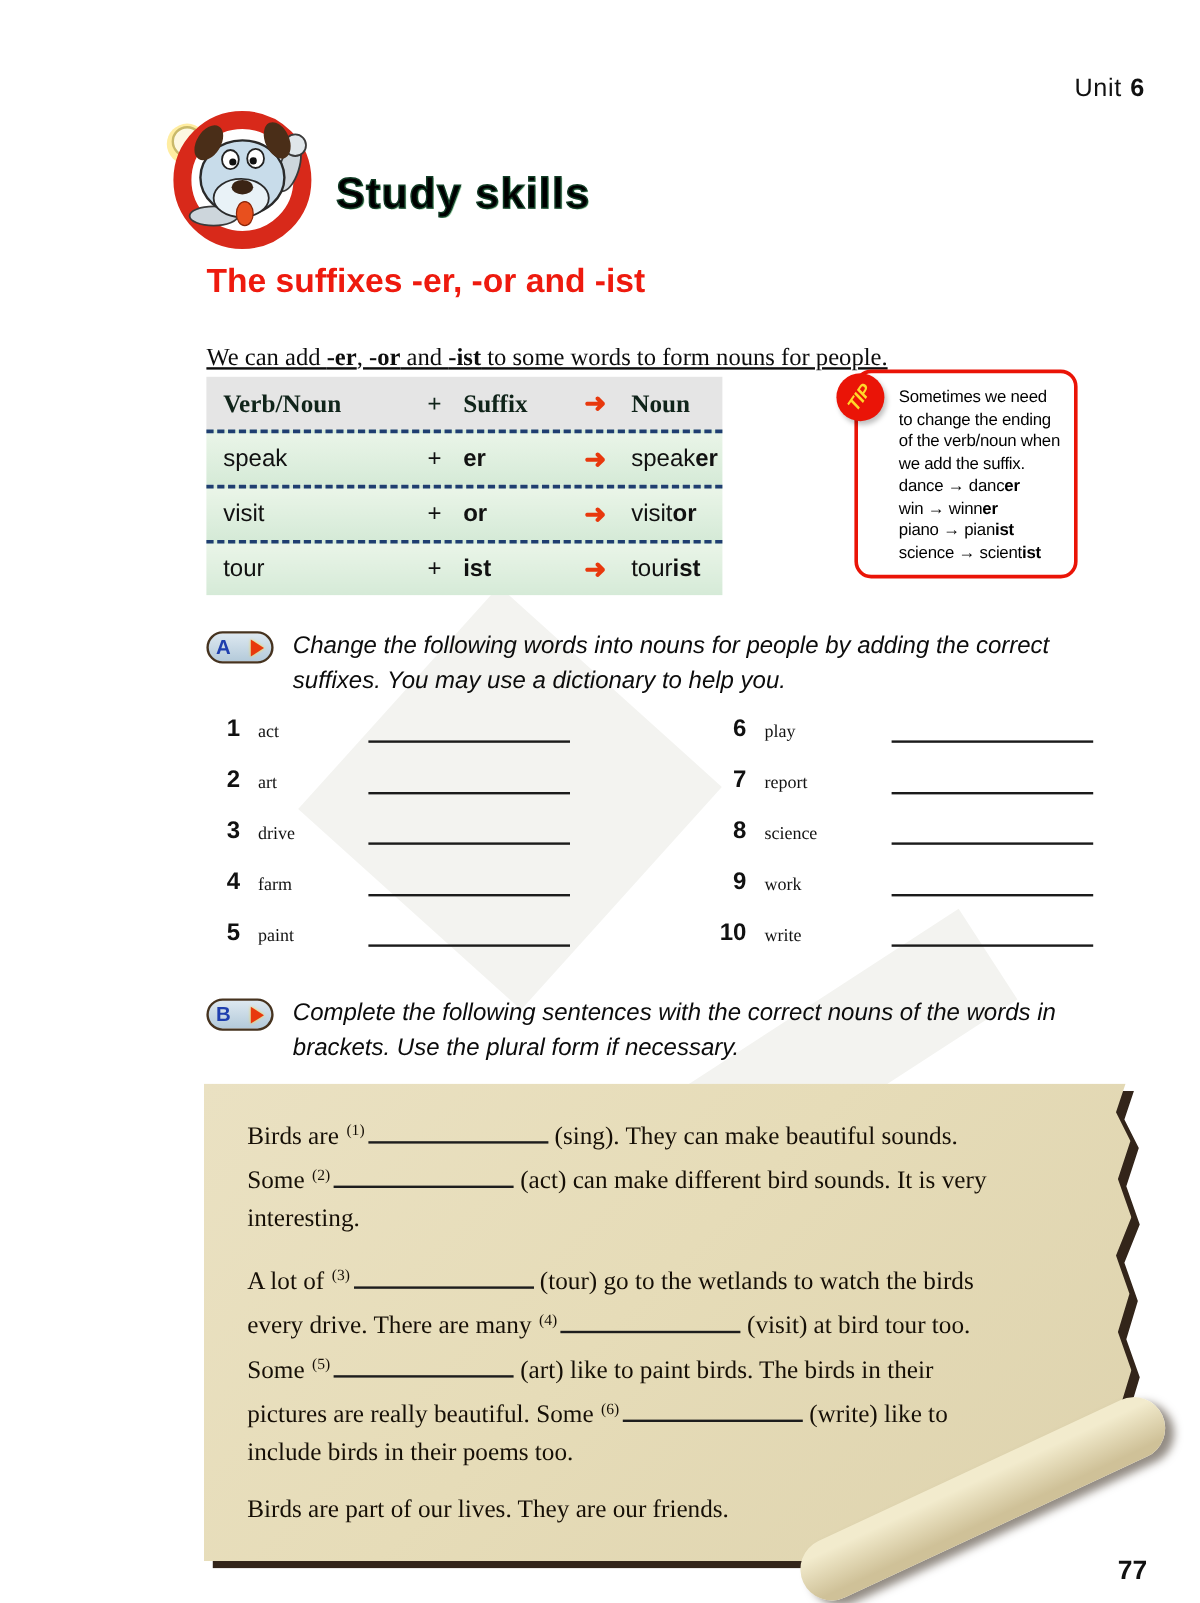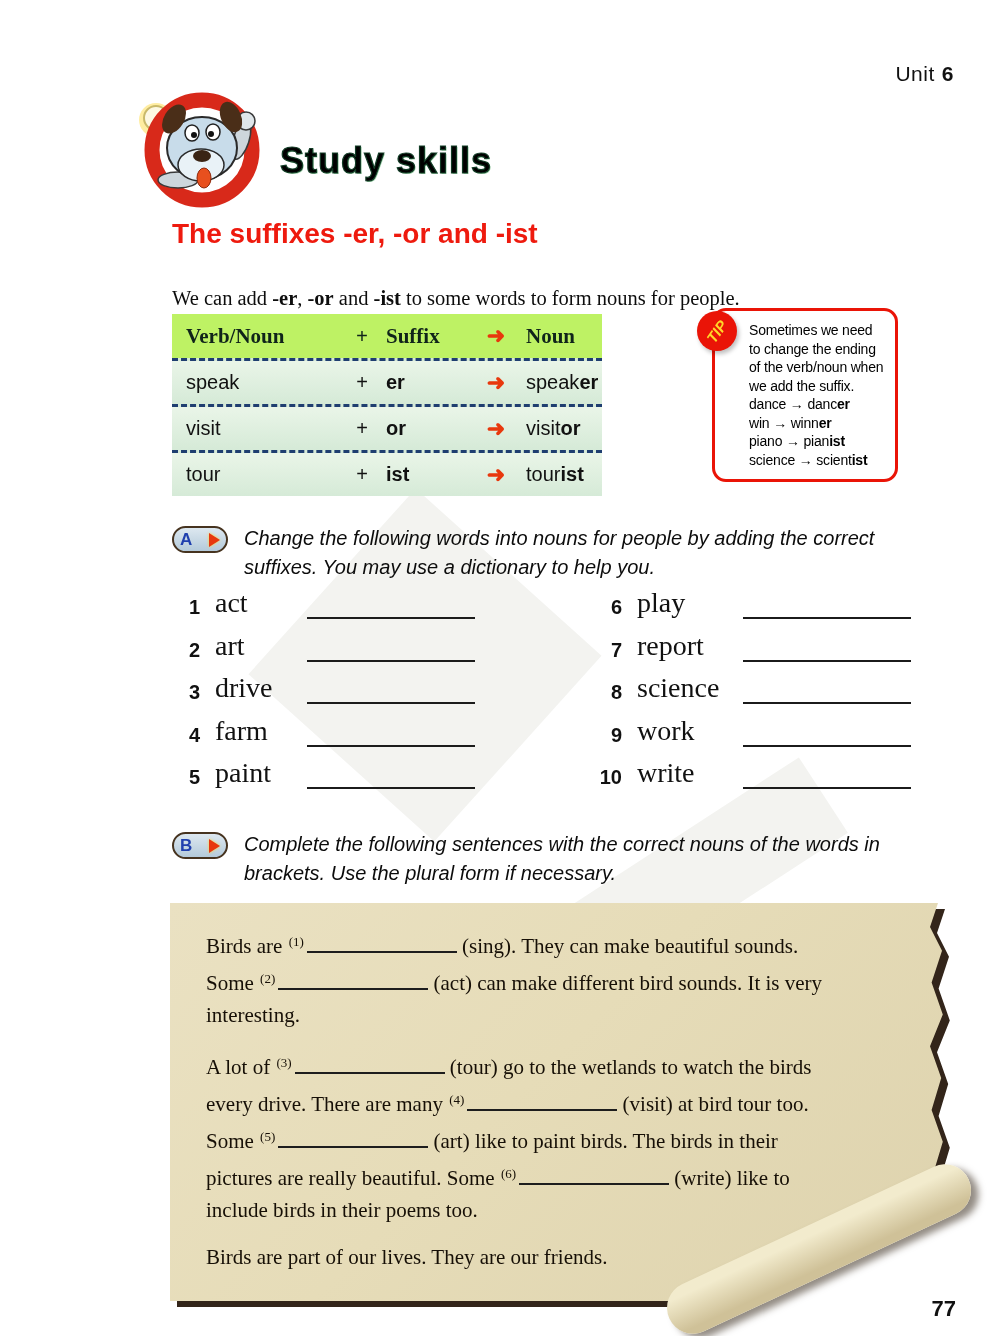--- a/index.html
+++ b/index.html
@@ -1,18 +1,18 @@
 <!DOCTYPE html>
 <html><head>
 <meta charset="utf-8">
 <style>
   html,body{margin:0;padding:0;background:#ffffff;}
   .canvas{position:relative;width:1000px;height:1336px;background:#ffffff;overflow:hidden;
           font-family:"Liberation Sans",sans-serif;color:#111;}
-  .serif{font-family:"Liberation Serif","DejaVu Serif",serif;}
+  .serif{font-family:"Liberation Serif","DejaVu Serif",serif;text-decoration:underline;}
 
   
   .wm{position:absolute;z-index:0;background:#f3f3f0;}
   .wm1{left:300px;top:540px;width:250px;height:250px;transform:rotate(42deg);}
   .wm2{left:520px;top:840px;width:330px;height:90px;transform:rotate(-33deg);}
   .wm3{left:260px;top:1020px;width:300px;height:240px;clip-path:polygon(0 100%,50% 0,100% 100%);}
   .z{position:relative;z-index:1;}
 
   
   .unit-tag{position:absolute;top:62px;right:46px;font-size:21px;letter-spacing:.5px;}
@@ -25,21 +25,21 @@
               text-shadow:1px 1px 0 #9fd3ab;}
 
   
   .heading{position:absolute;left:172px;top:218px;font-size:28px;font-weight:bold;color:#ee1a0e;}
   .heading .it{}
 
   .intro{position:absolute;left:172px;top:266px;font-size:20.5px;color:#0d0d0d;}
 
   
   .rule-table{position:absolute;left:172px;top:314px;width:430px;}
-  .t-head{display:flex;align-items:center;background:#bef264;height:44px;
+  .t-head{display:flex;align-items:center;background:#e5e5e5;height:44px;
           font-family:"Liberation Serif",serif;font-weight:bold;font-size:21px;color:#10241a;}
   .t-row{display:flex;align-items:center;height:43px;font-size:20px;
          background:linear-gradient(#eaf5e8,#d5ead7);border-top:3px dashed #1f3e70;}
   .c-word{width:158px;padding-left:14px;}
   .c-plus{width:36px;text-align:center;}
   .c-suffix{width:84px;padding-left:6px;}
   .c-arrow{width:52px;text-align:center;color:#e8380d;font-weight:bold;font-size:22px;}
   .c-noun{flex:1;padding-left:4px;}
   .t-row .c-suffix{font-weight:bold;}
   .bold{font-weight:bold;}
@@ -65,21 +65,21 @@
   .badge-letter{color:#1f3fae;font-weight:bold;font-size:17px;font-style:normal;}
   .badge-play{width:0;height:0;border-left:11px solid #e8380d;border-top:7px solid transparent;
          border-bottom:7px solid transparent;filter:drop-shadow(0 0 1.5px #ffd83a);}
 
   
   .ex-col{position:absolute;}
   .ex-colL{left:170px;top:592px;}
   .ex-colR{left:592px;top:592px;}
   .ex-row{display:flex;align-items:flex-end;height:27px;margin-bottom:15.5px;}
   .ex-num{width:30px;font-weight:bold;font-size:20px;text-align:right;margin-right:15px;}
-  .ex-word{font-family:"Liberation Serif",serif;font-size:28px;width:92px;}
+  .ex-word{font-family:"Liberation Serif",serif;font-size:15px;width:92px;}
   .ex-colR .ex-word{width:106px;}
   .ex-blank{width:168px;border-bottom:2px solid #1b1b1b;height:22px;}
 
   
   .parch-wrap{position:absolute;left:170px;top:903px;width:800px;height:398px;}
   .parch-shadow{position:absolute;left:7px;top:6px;width:100%;height:100%;background:#33251a;
       clip-path:polygon(0 0,96% 0,95% 6%,96.5% 12%,95.2% 20%,96.6% 28%,95% 36%,96.4% 44%,95.2% 52%,96.6% 60%,95.4% 68%,96.6% 76%,95% 84%,96% 92%,94% 100%,0 100%);}
   .parch{position:absolute;left:0;top:0;width:100%;height:100%;
       background:linear-gradient(135deg,#eae1c2 0%,#e6dcb8 45%,#ddd2ad 100%);
       clip-path:polygon(0 0,96% 0,95% 6%,96.5% 12%,95.2% 20%,96.6% 28%,95% 36%,96.4% 44%,95.2% 52%,96.6% 60%,95.4% 68%,96.6% 76%,95% 84%,96% 92%,94% 100%,0 100%);}

